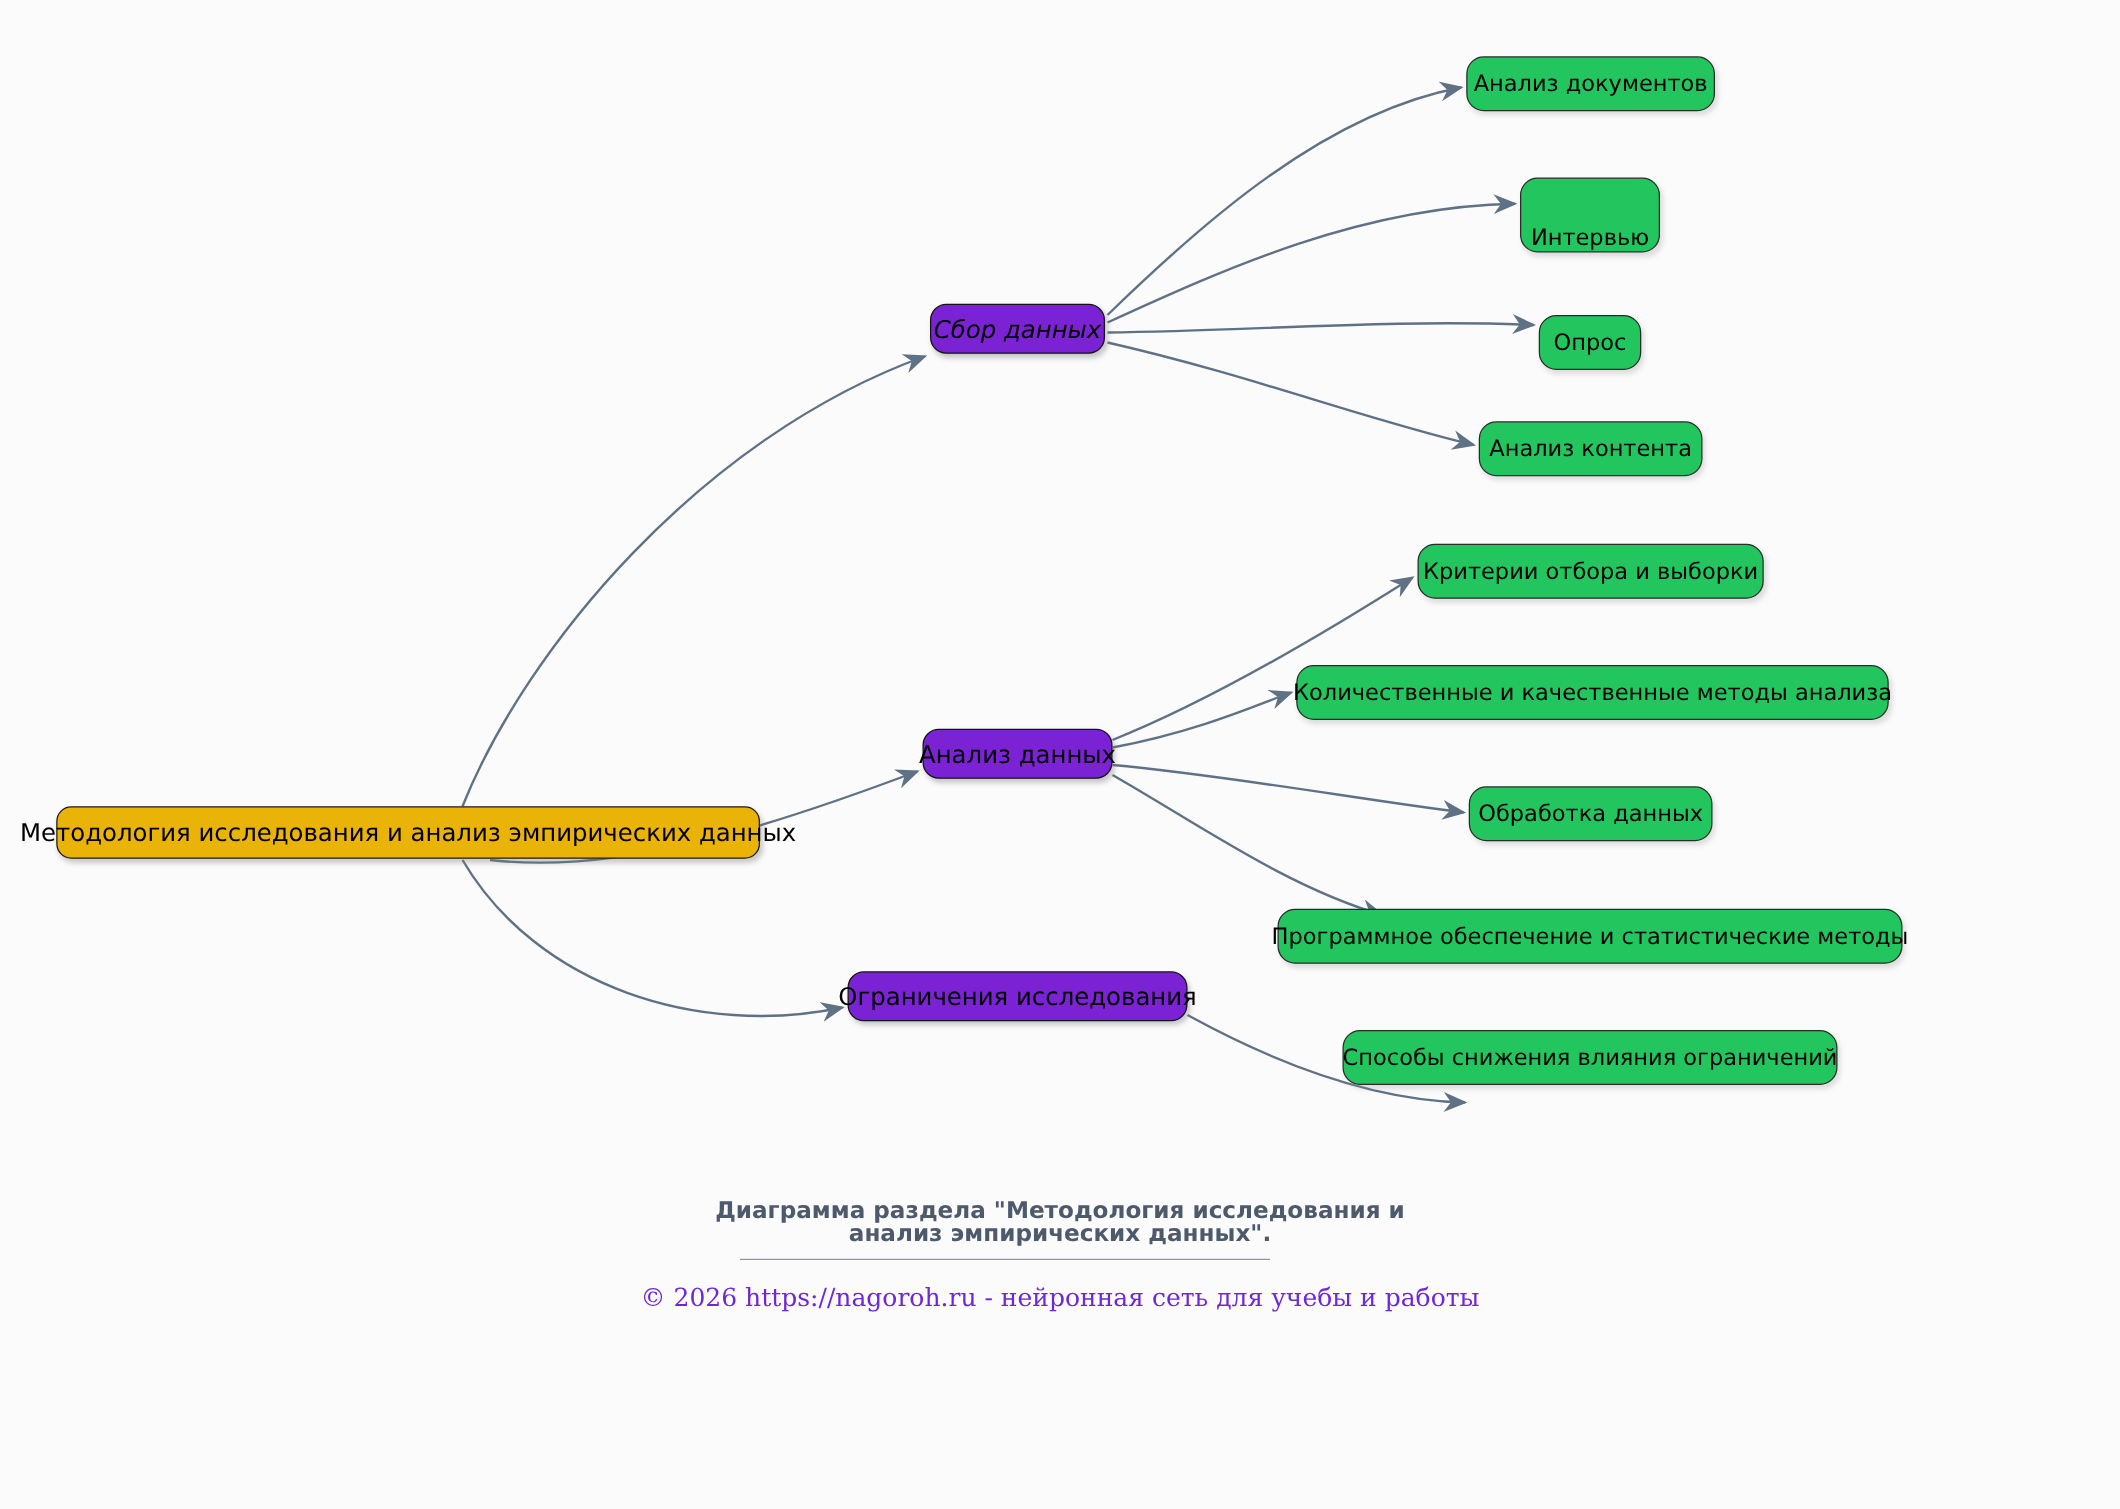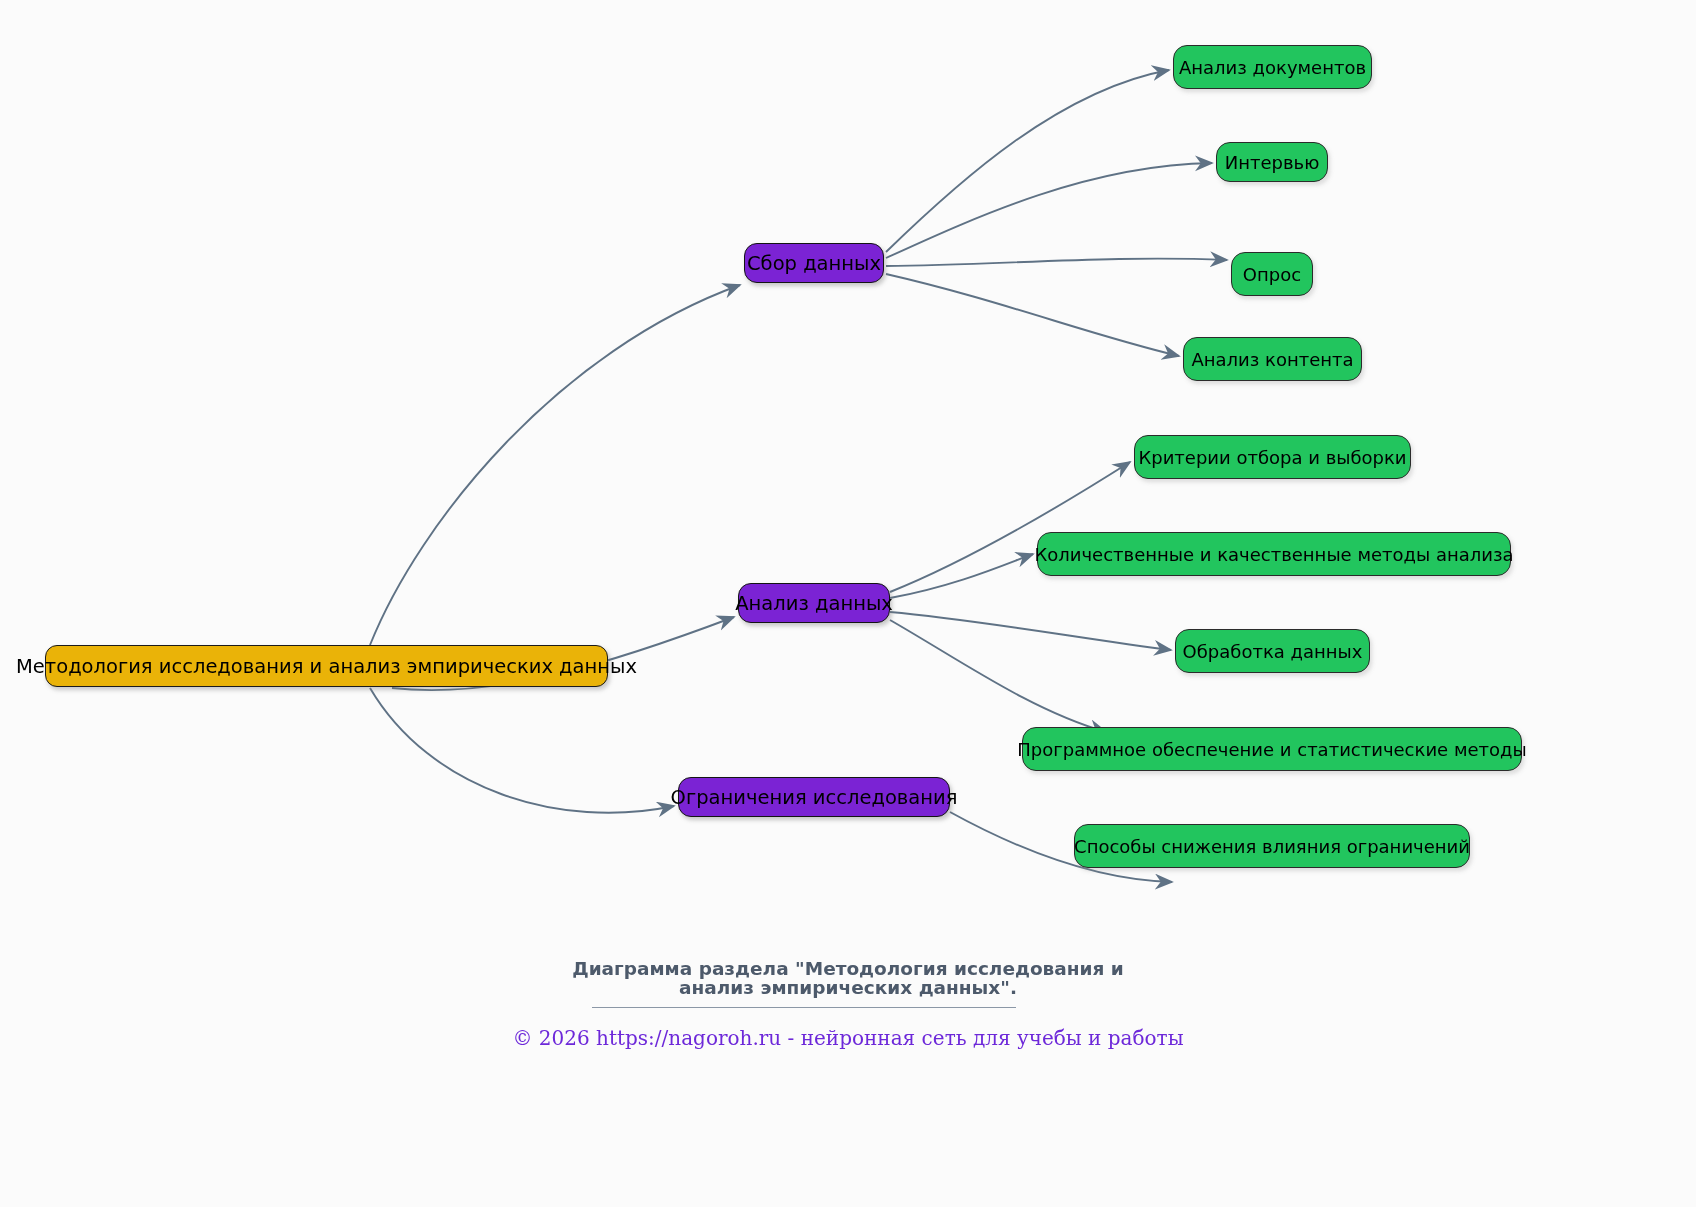--- a/index.html
+++ b/index.html
@@ -113,27 +113,27 @@
       <path d="M 890,620 C 960,660 1030,710 1106,732"></path>
 
       <path d="M 950,812 C 1010,845 1090,880 1172,882"></path>
     </g>
   </svg>
 
   <div class="node node-root" style="left:45px; top:645px; width:563px; height:42px;">
     <span>Методология исследования и анализ эмпирических данных</span>
   </div>
 
-  <div class="node node-branch" style="left:744px; top:243px; width:140px; height:40px;">
+  <div class="node node-branch" style="left:744px; top:243px; width:140px; height:40px;font-style:italic;">
     <span>Сбор данных</span>
   </div>
   <div class="node node-leaf" style="left:1173px; top:45px; width:199px; height:44px;">
     <span>Анализ документов</span>
   </div>
-  <div class="node node-leaf" style="left:1216px; top:142px; width:112px; height:40px;">
+  <div class="node node-leaf" style="left:1216px; top:142px; width:112px; height:60px;align-items:flex-end;">
     <span>Интервью</span>
   </div>
   <div class="node node-leaf" style="left:1231px; top:252px; width:82px; height:44px;">
     <span>Опрос</span>
   </div>
   <div class="node node-leaf" style="left:1183px; top:337px; width:179px; height:44px;">
     <span>Анализ контента</span>
   </div>
 
   <div class="node node-branch" style="left:738px; top:583px; width:152px; height:40px;">

